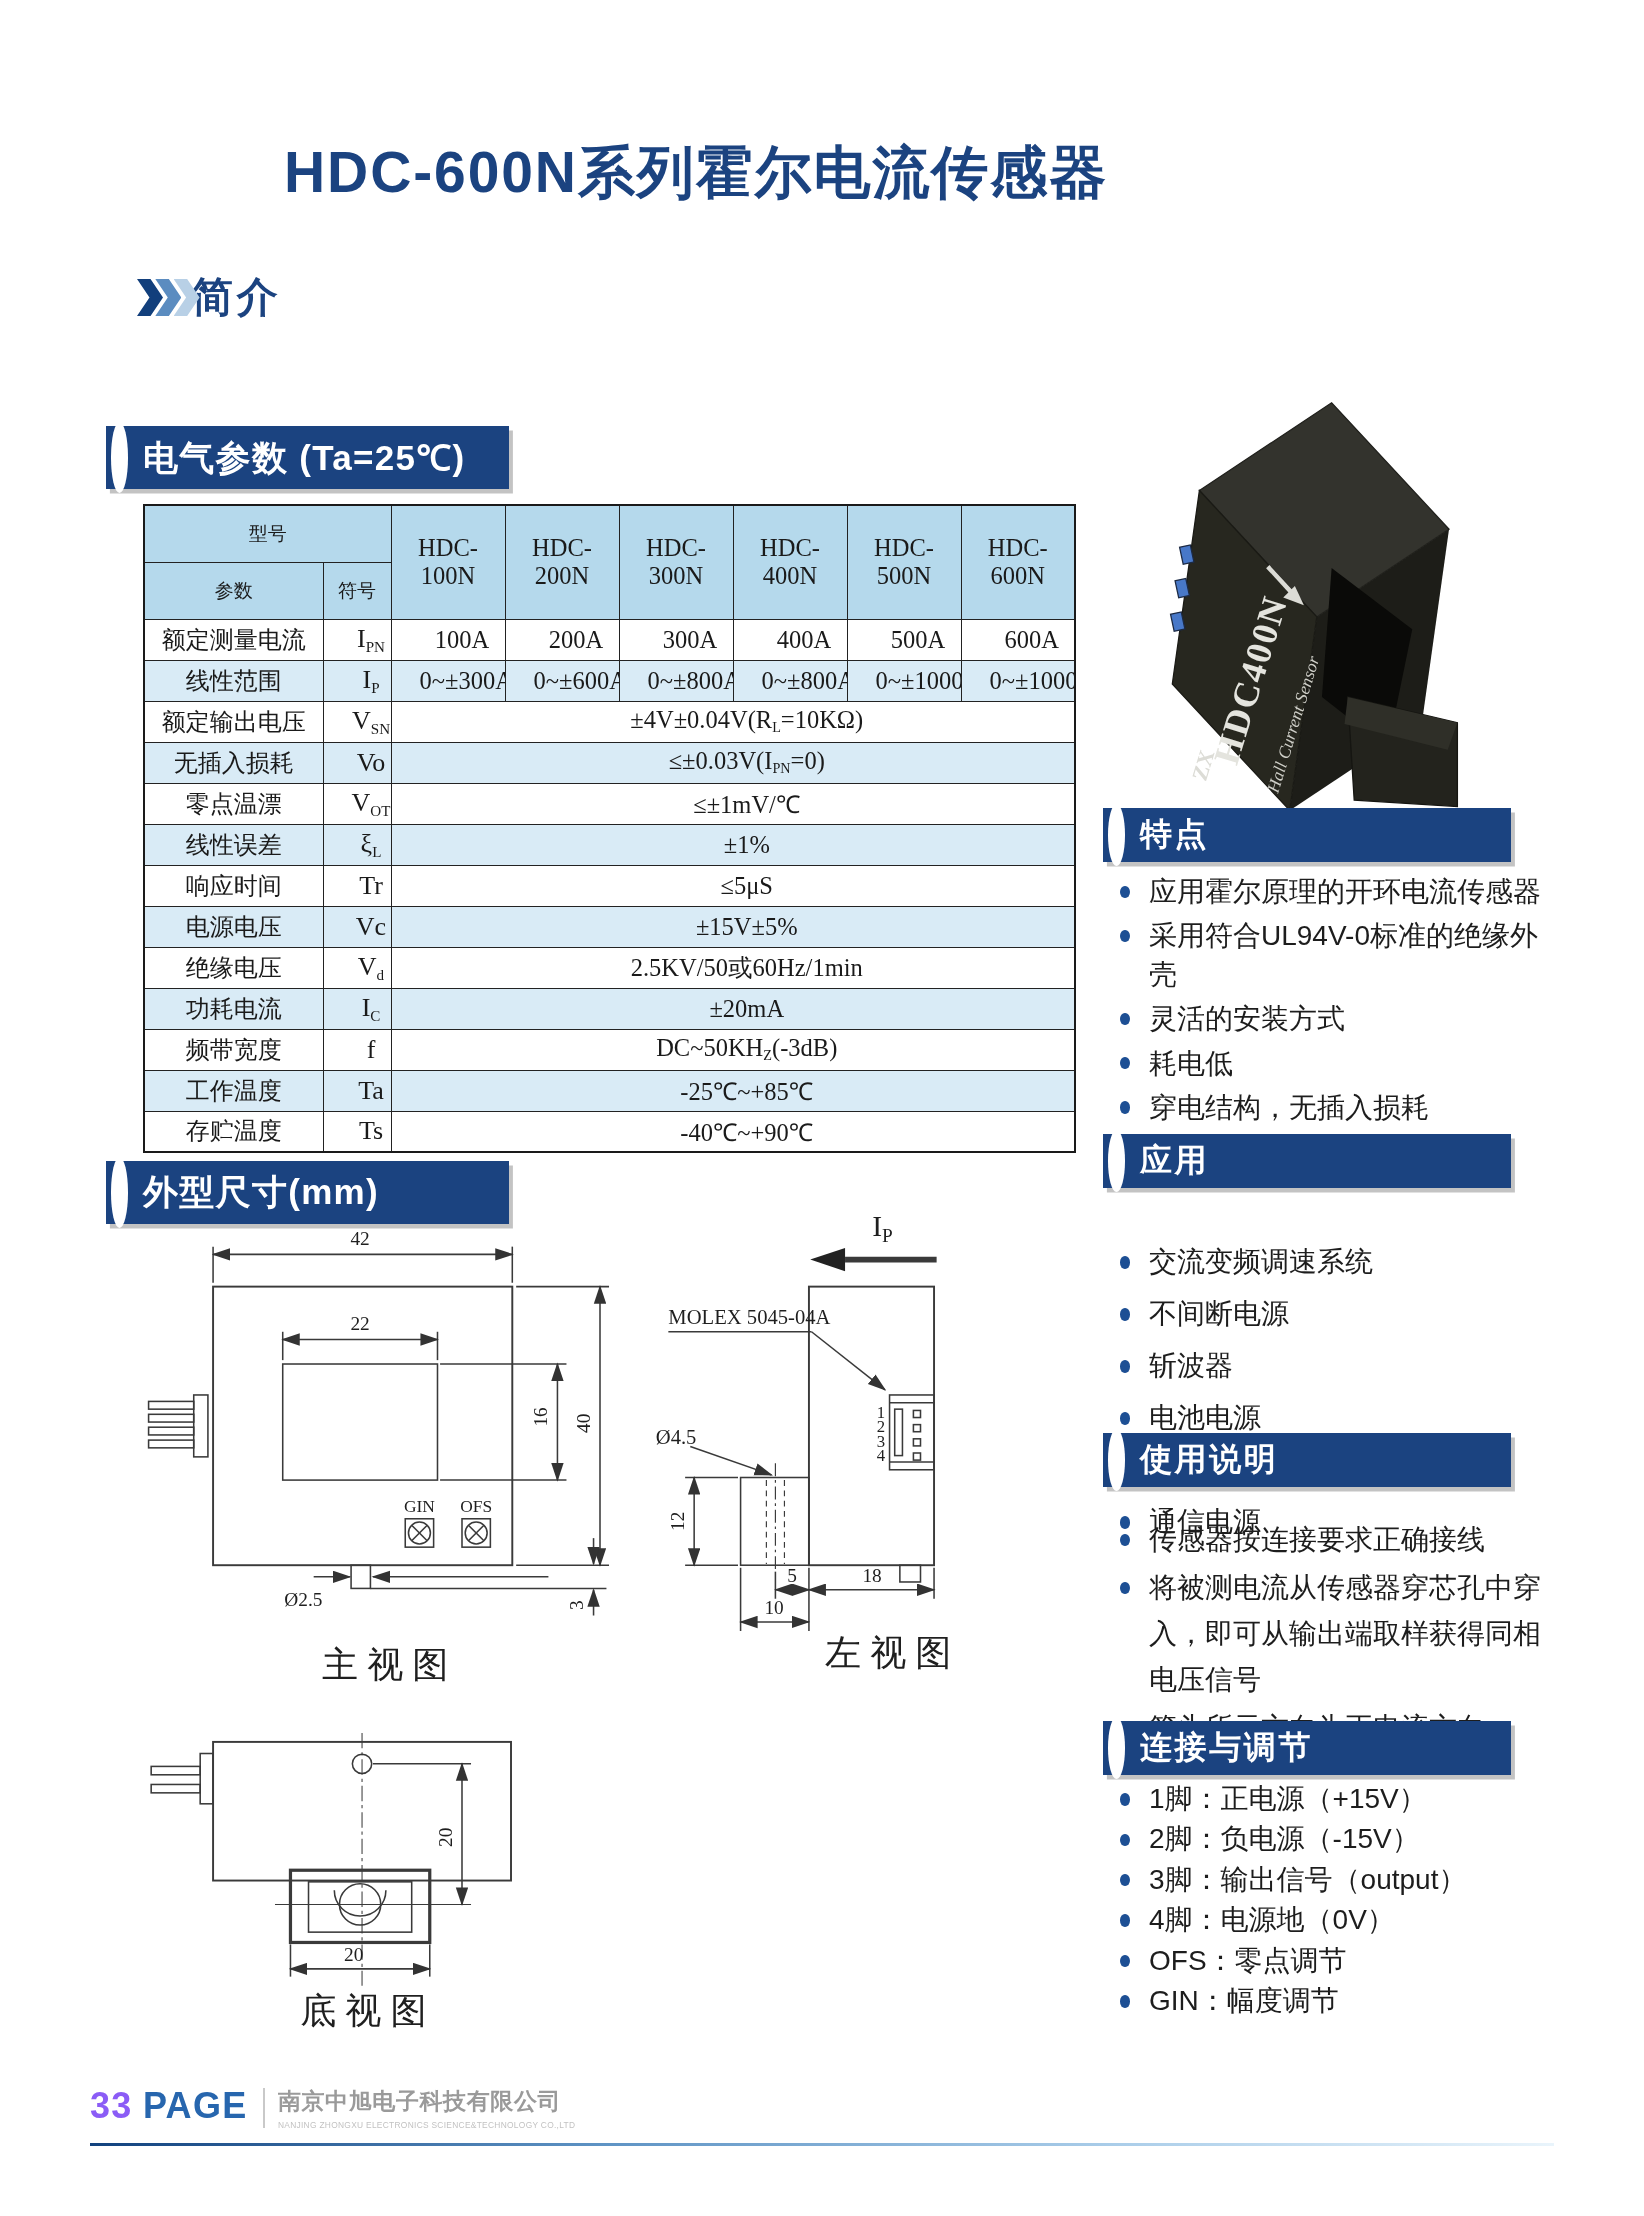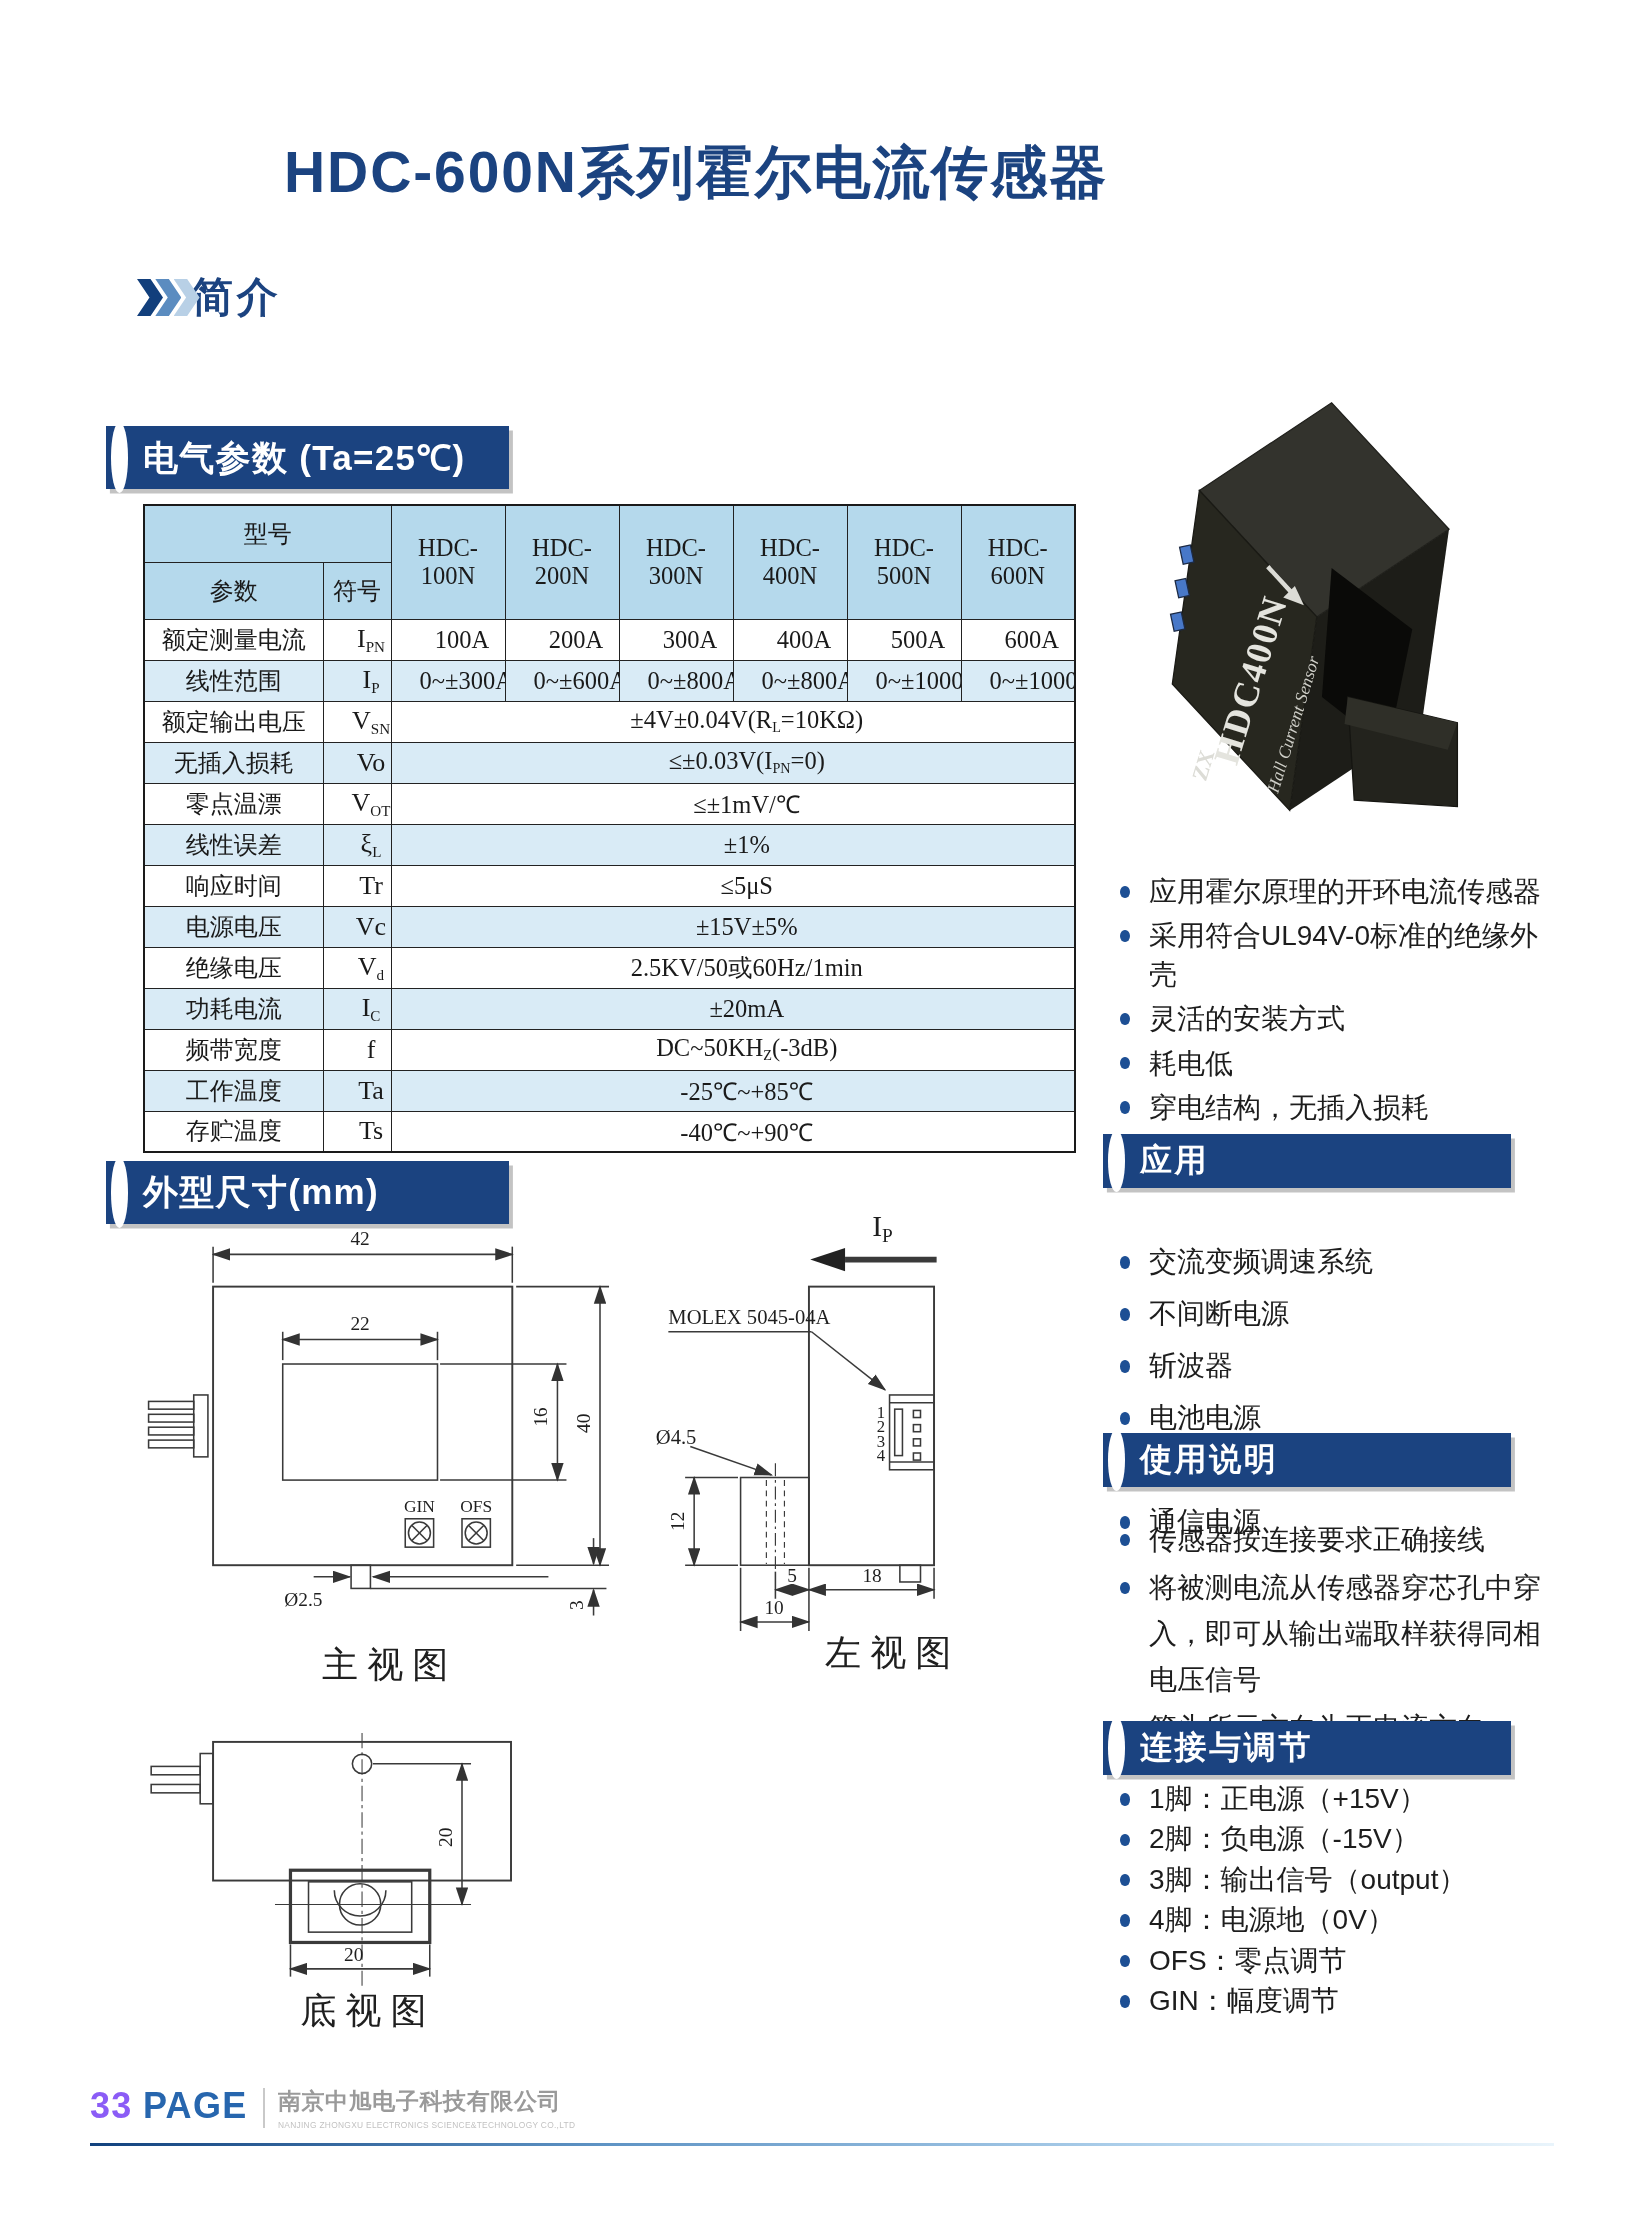--- a/index.html
+++ b/index.html
@@ -32,21 +32,21 @@
           background:#fff;border-radius:50%;}
   .banner-lg{width:403px;height:63px;font-size:35px;letter-spacing:1.3px;}
   .banner-sm{width:408px;height:54px;font-size:32px;letter-spacing:2.6px;}
 
   
   .etable{left:143px;top:504px;width:933px;border-collapse:collapse;table-layout:fixed;}
   .etable th,.etable td{border:1.3px solid #222;text-align:center;vertical-align:middle;overflow:hidden;}
   .etable{border:2.6px solid #1a1a1a;}
   .etable thead tr{height:57px;}
   .etable tbody tr{height:41px;}
-  .etable thead th{background:var(--header-blue,#b5d9ec);font-size:24px;font-weight:500;}
+  .etable thead th{background:var(--header-blue,#b5d9ec);font-size:19px;font-weight:500;}
   .etable th.model{font-family:"Liberation Serif",serif;font-size:24.5px;font-weight:500;}
   .etable tbody tr.shade td{background:var(--shade-blue,#d9ebf6);}
   .etable td.lbl{font-size:24px;font-weight:500;}
   .etable td.sym,.etable td.val{font-family:"Liberation Serif",serif;font-size:24.5px;padding-left:28px;}
   .etable td.sym{font-size:26px;}
   .etable sub{font-size:.58em;vertical-align:-.3em;}
 
   
   .photo{left:1109px;top:297px;width:413px;height:516px;}
 
@@ -227,20 +227,23 @@
       <text x="150" y="752" transform="rotate(-73 150 752)" font-family="Liberation Serif,serif" font-size="34" font-weight="bold" fill="#dcdcd6">ZX</text>
       <text x="198" y="728" transform="rotate(-73 198 728)" font-family="Liberation Serif,serif" font-size="56" font-weight="bold" letter-spacing="3" fill="#e4e4de">HDC400N</text>
       <g>
         <line x1="246" y1="418" x2="292" y2="468" stroke="#dcdcd6" stroke-width="7"></line>
         <polygon points="302,478 270,466 288,448" fill="#dcdcd6"></polygon>
       </g>
       <text x="262" y="770" transform="rotate(-73 262 770)" font-family="Liberation Serif,serif" font-size="27" font-style="italic" fill="#cfcfc8">Hall Current Sensor</text>
     </svg>
   </div>
 
+  <div class="banner banner-sm" style="left:1103px;top:808px;">
+    <span>特点</span>
+  </div>
   <ul class="abs side-list list-features" style="top:872px;">
     <li>应用霍尔原理的开环电流传感器</li>
     <li>采用符合UL94V-0标准的绝缘外壳</li>
     <li>灵活的安装方式</li>
     <li>耗电低</li>
     <li>穿电结构，无插入损耗</li>
   </ul>
 
   <div class="banner banner-sm" style="left:1103px;top:1134px;">
     <span>应用</span>

